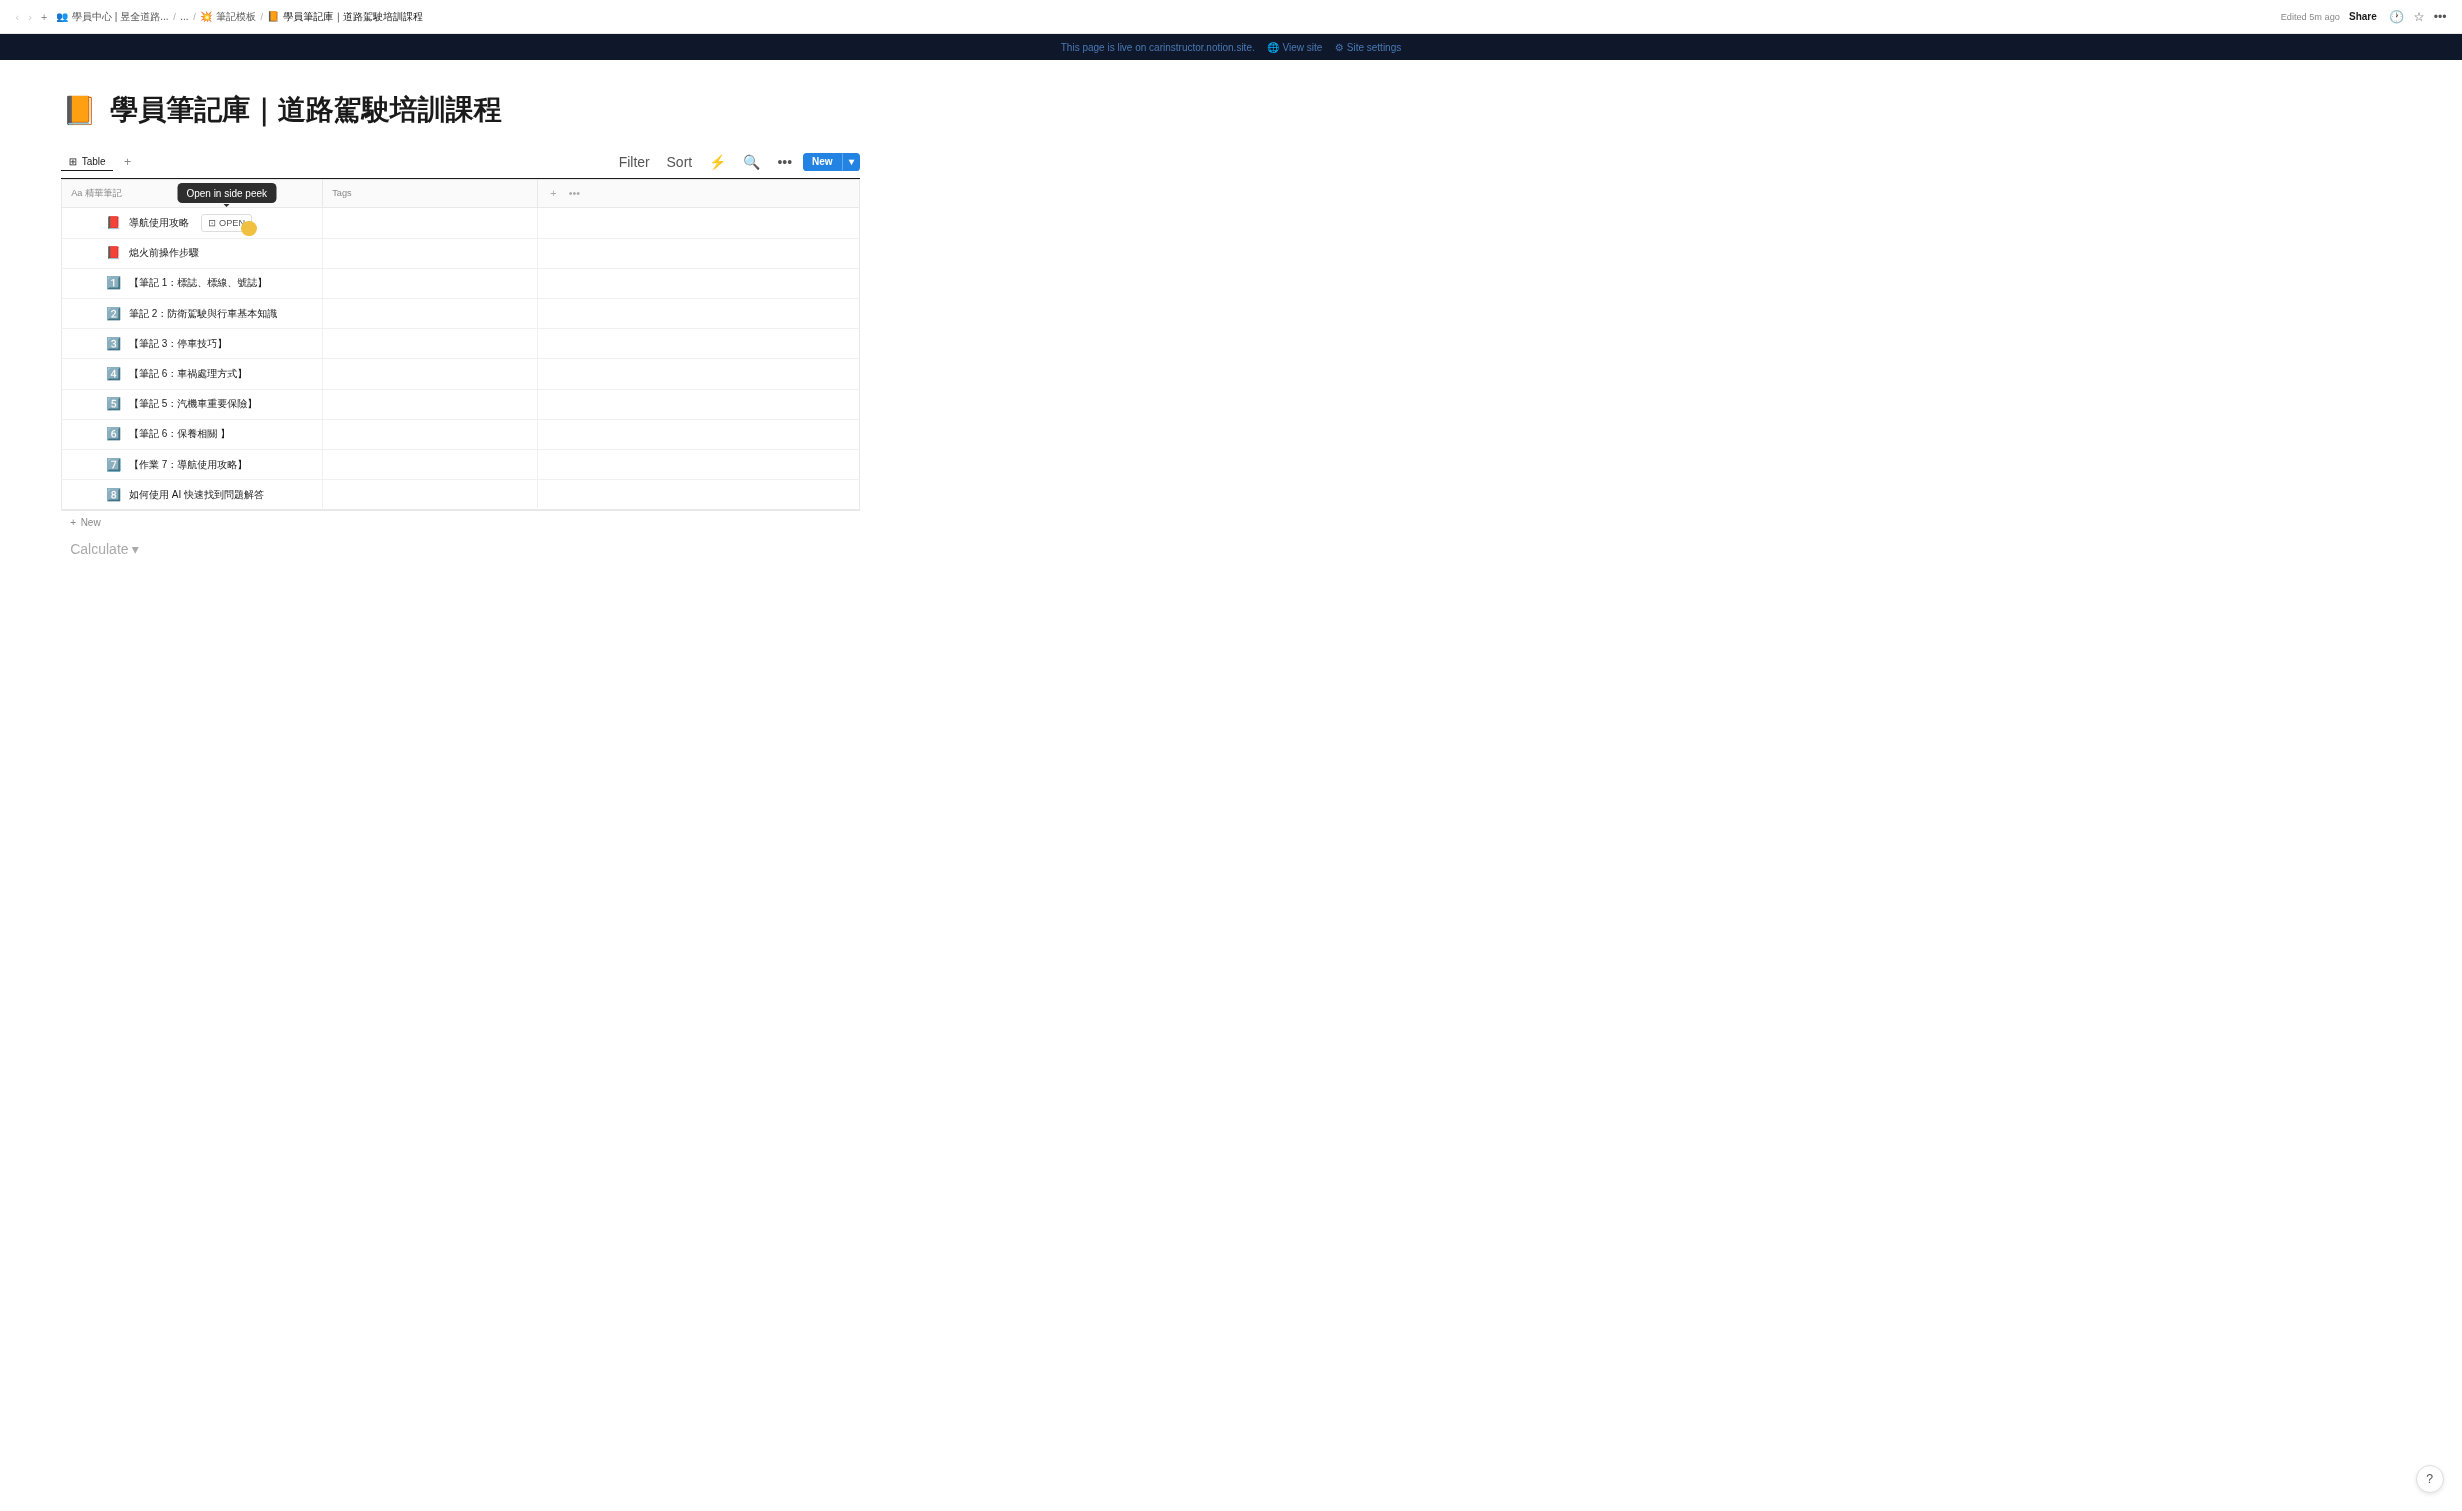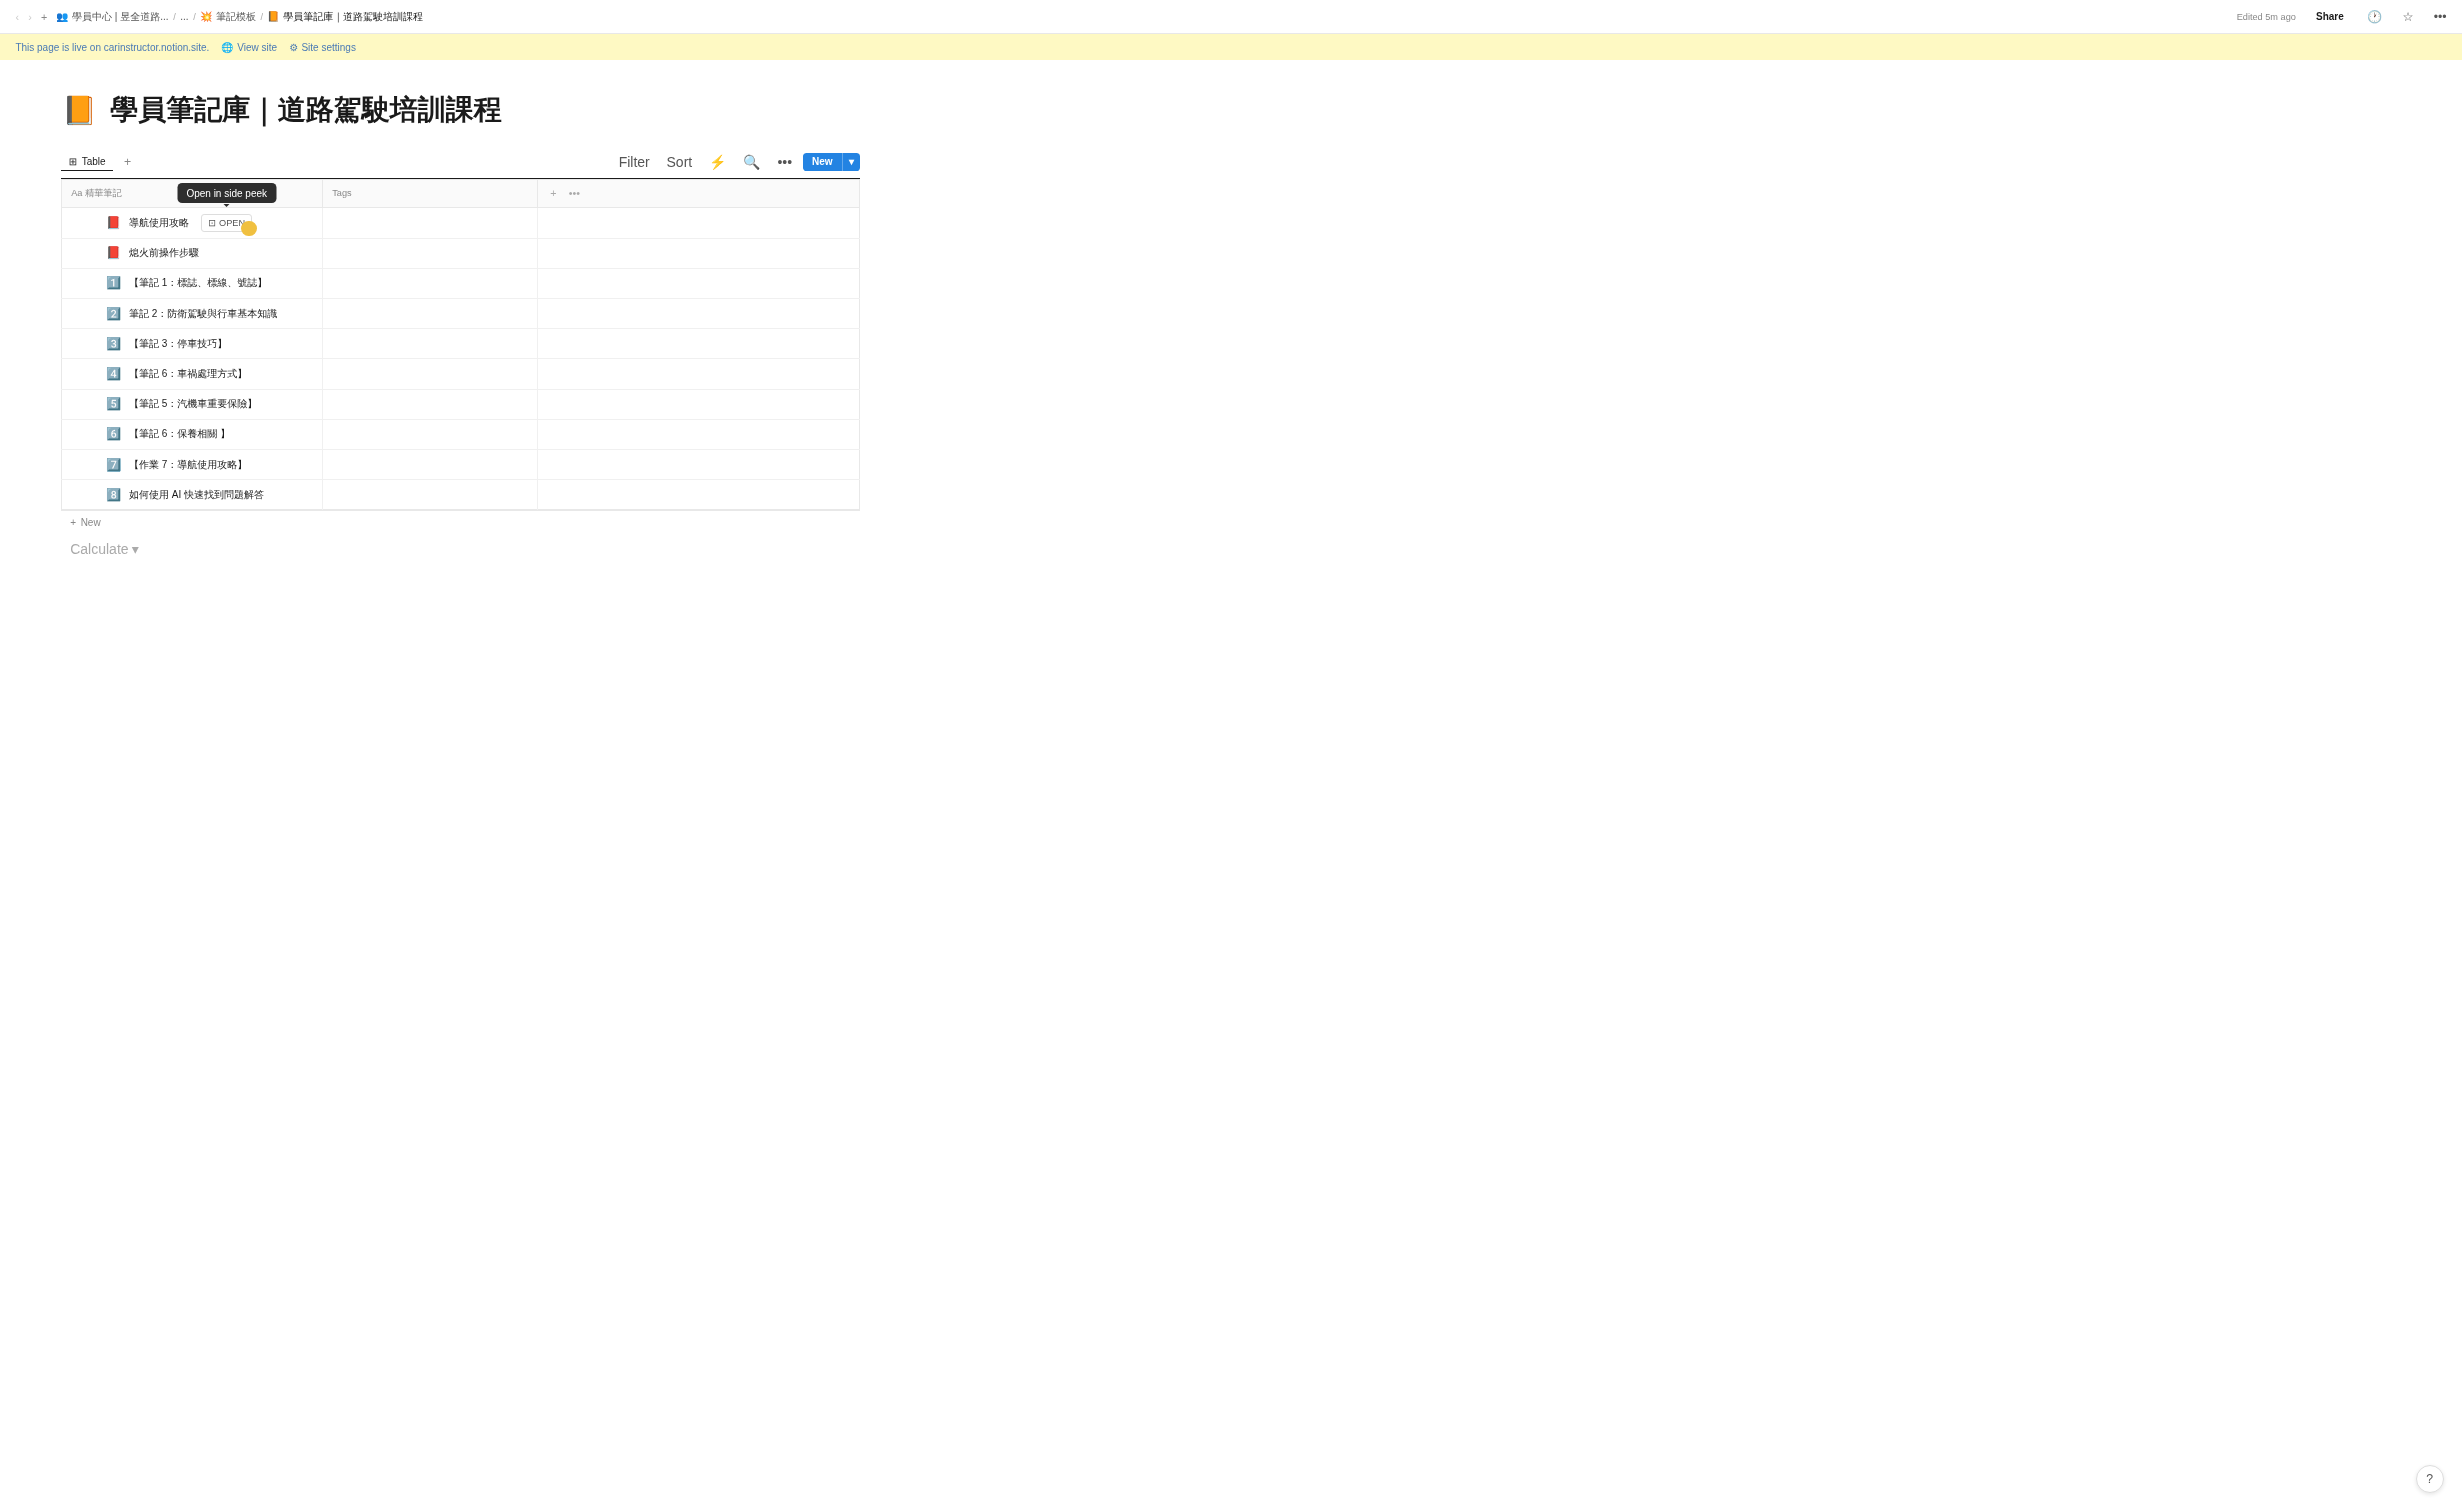--- a/index.html
+++ b/index.html
@@ -56,21 +56,21 @@
       color: #aaa;
       font-size: 9.2px;
     }
     .breadcrumb-active {
       color: #1a1a1a;
       font-weight: 500;
     }
     .nav-right {
       display: flex;
       align-items: center;
-      gap: 14px;
+      gap: 3px;
       margin-left: auto;
     }
     .edited-text {
       font-size: 9.2px;
       color: #888;
     }
     .share-btn {
       background: none;
       border: none;
       cursor: pointer;
@@ -85,27 +85,28 @@
       border: none;
       cursor: pointer;
       color: #555;
       font-size: 12.3px;
       padding: 3.1px;
       border-radius: 3.1px;
     }
 
     
     .banner {
-      background: #fef9c3;
+      background: #0f172a;
       padding: 7.7px 15.4px;
       text-align: center;
       font-size: 10px;
       color: #4a7ab5;
       display: flex;
       align-items: center;
+      justify-content: center;
       gap: 12.3px;
     }
     .banner-link {
       display: flex;
       align-items: center;
       gap: 3.1px;
       color: #4a7ab5;
       cursor: pointer;
       font-weight: 500;
     }

